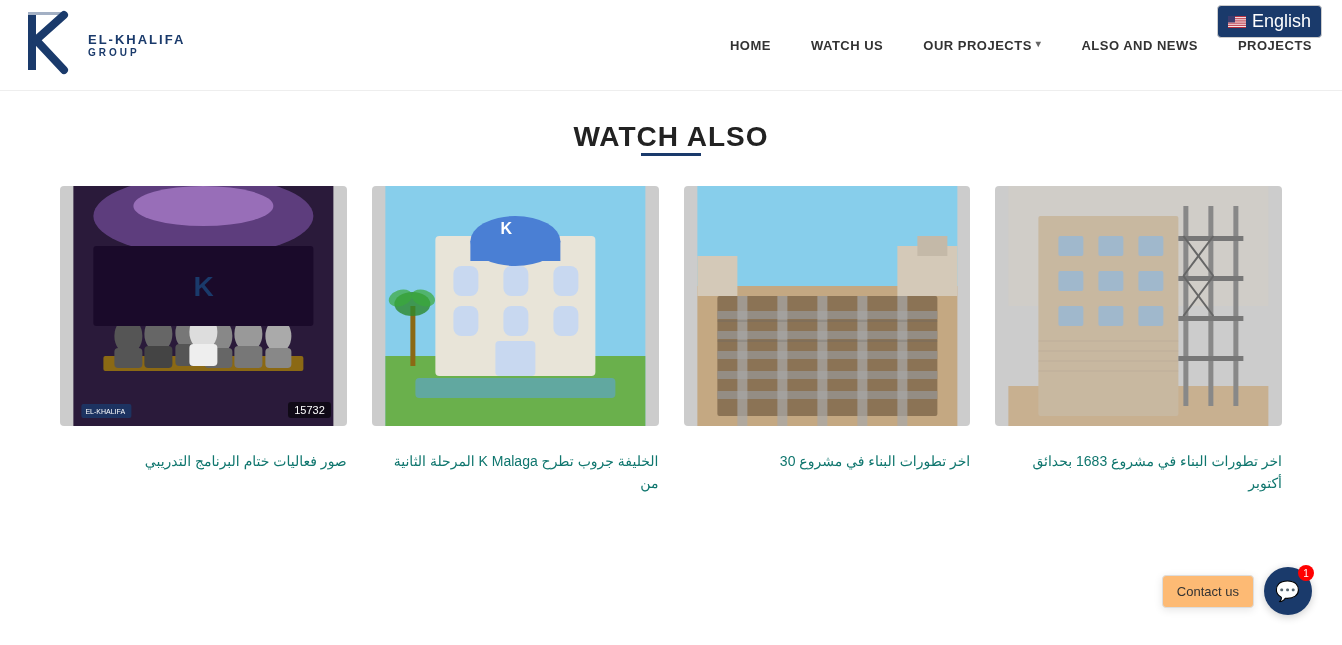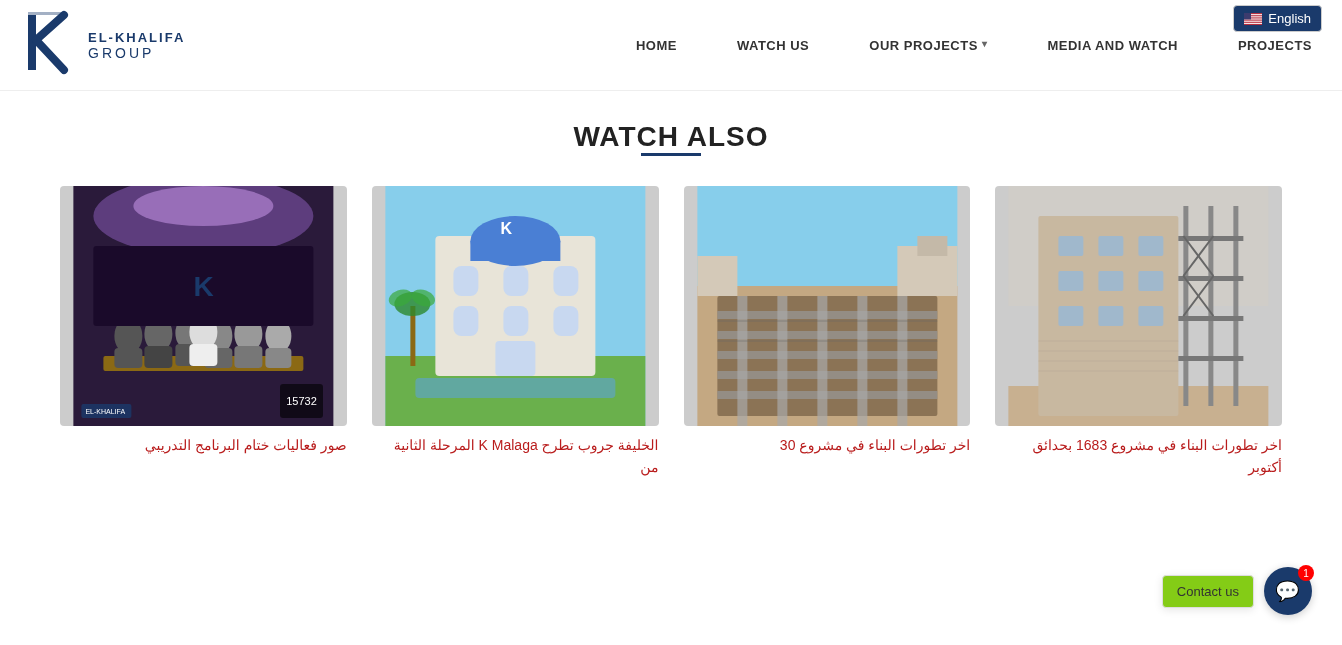--- a/index.html
+++ b/index.html
@@ -19,21 +19,21 @@
       align-items: center;
       gap: 8px;
     }
     .logo-icon {
       width: 60px;
       height: 70px;
     }
     .nav-area {
       display: flex;
       align-items: center;
-      gap: 60px;
+      gap: 40px;
     }
     .nav-item {
       font-size: 13px;
       font-weight: 600;
       color: #333;
       text-decoration: none;
       cursor: pointer;
       letter-spacing: 0.5px;
     }
     .nav-item.has-dropdown {
@@ -46,21 +46,21 @@
     }
     .lang-button {
       display: flex;
       align-items: center;
       gap: 6px;
       border: 1px solid #ccc;
       border-radius: 4px;
       padding: 5px 10px;
       background: #1a3a6b;
       color: #fff;
-      font-size: 13px;
+      font-size: 18px;
       cursor: pointer;
       position: absolute;
       top: 5px;
       right: 20px;
     }
     .flag-icon {
       width: 18px;
       height: 12px;
       display: inline-block;
     }
@@ -105,51 +105,51 @@
       border-radius: 4px;
       position: relative;
       background: #ccc;
     }
     .card-image-wrap svg,
     .card-image-wrap .img-placeholder {
       width: 100%;
       height: 100%;
     }
     .card-title {
-      margin-top: 8px;
+      margin-top: 24px;
       font-size: 14px;
-      color: #b91c1c;
+      color: #0f766e;
       text-align: right;
       direction: rtl;
       line-height: 1.6;
     }
 
     
     .video-badge {
       position: absolute;
       bottom: 8px;
-      right: 24px;
+      right: 16px;
       background: rgba(0,0,0,0.6);
       color: #fff;
       font-size: 11px;
-      padding: 11px 6px;
+      padding: 2px 6px;
       border-radius: 3px;
     }
 
     
     .contact-float {
       position: fixed;
       bottom: 30px;
       right: 30px;
       display: flex;
       align-items: center;
       gap: 10px;
     }
     .contact-float-label {
-      background: #84cc16;
+      background: #fdba74;
       border: 1px solid #ddd;
       border-radius: 4px;
       padding: 8px 14px;
       font-size: 13px;
       color: #333;
       box-shadow: 0 2px 8px rgba(0,0,0,0.1);
     }
     .contact-float-btn {
       width: 48px;
       height: 48px;
@@ -194,32 +194,32 @@
     <svg class="logo-icon" viewBox="0 0 60 70" fill="none" xmlns="http://www.w3.org/2000/svg">
 
       <rect x="8" y="5" width="8" height="55" fill="#1a3a6b"></rect>
       <line x1="16" y1="30" x2="44" y2="5" stroke="#1a3a6b" stroke-width="8" stroke-linecap="round"></line>
       <line x1="16" y1="30" x2="44" y2="60" stroke="#1a3a6b" stroke-width="8" stroke-linecap="round"></line>
 
       <rect x="8" y="2" width="36" height="3" fill="#1a3a6b" opacity="0.4"></rect>
     </svg>
     <div>
       <div style="font-size:13px;font-weight:900;color:#1a3a6b;letter-spacing:2px;">EL-KHALIFA</div>
-      <div style="font-size:14px;font-weight:400;color:#1a3a6b;letter-spacing:3px;">GROUP</div>
+      <div style="font-size:10px;font-weight:700;color:#1a3a6b;letter-spacing:3px;">GROUP</div>
     </div>
   </div>
 
   <nav class="nav-area">
     <a class="nav-item">HOME</a>
     <a class="nav-item">WATCH US</a>
     <a class="nav-item has-dropdown">
       <span>OUR PROJECTS</span>
       <span class="dropdown-caret">▾</span>
     </a>
-    <a class="nav-item">MEDIA AND WATCH</a>
+    <a class="nav-item">ALSO AND NEWS</a>
     <a class="nav-item">PROJECTS</a>
   </nav>
 
   <div class="lang-button">
 
     <svg class="flag-icon" viewBox="0 0 18 12">
       <rect width="18" height="12" fill="#B22234"></rect>
       <rect y="0.92" width="18" height="0.92" fill="#fff"></rect>
       <rect y="2.76" width="18" height="0.92" fill="#fff"></rect>
       <rect y="4.6" width="18" height="0.92" fill="#fff"></rect>

